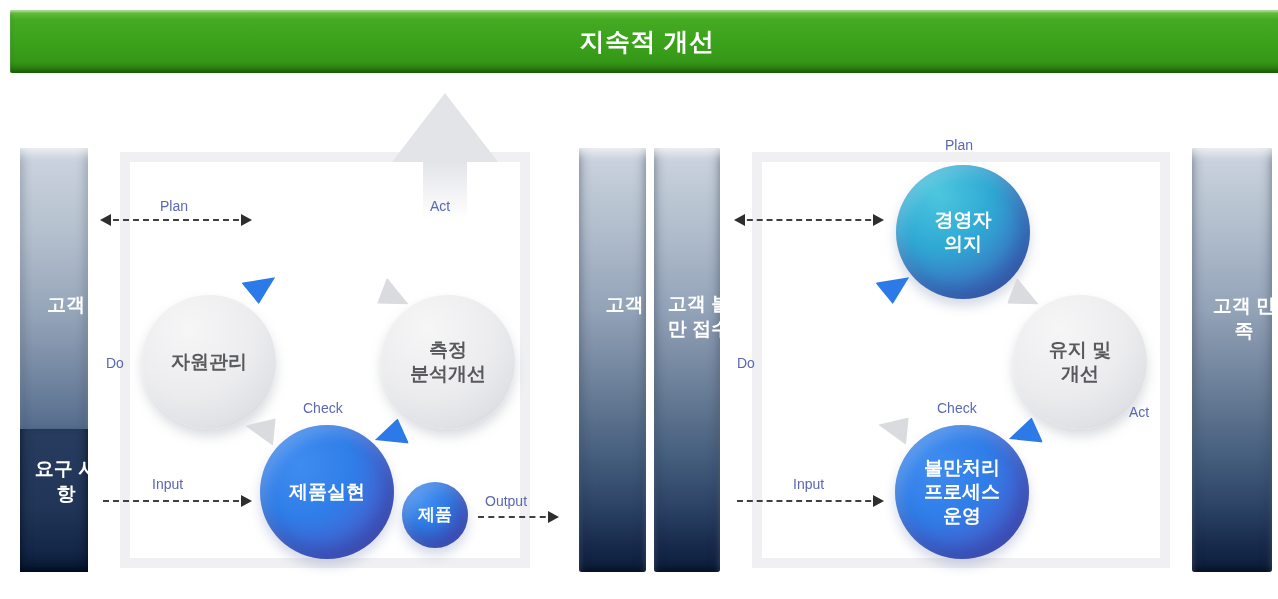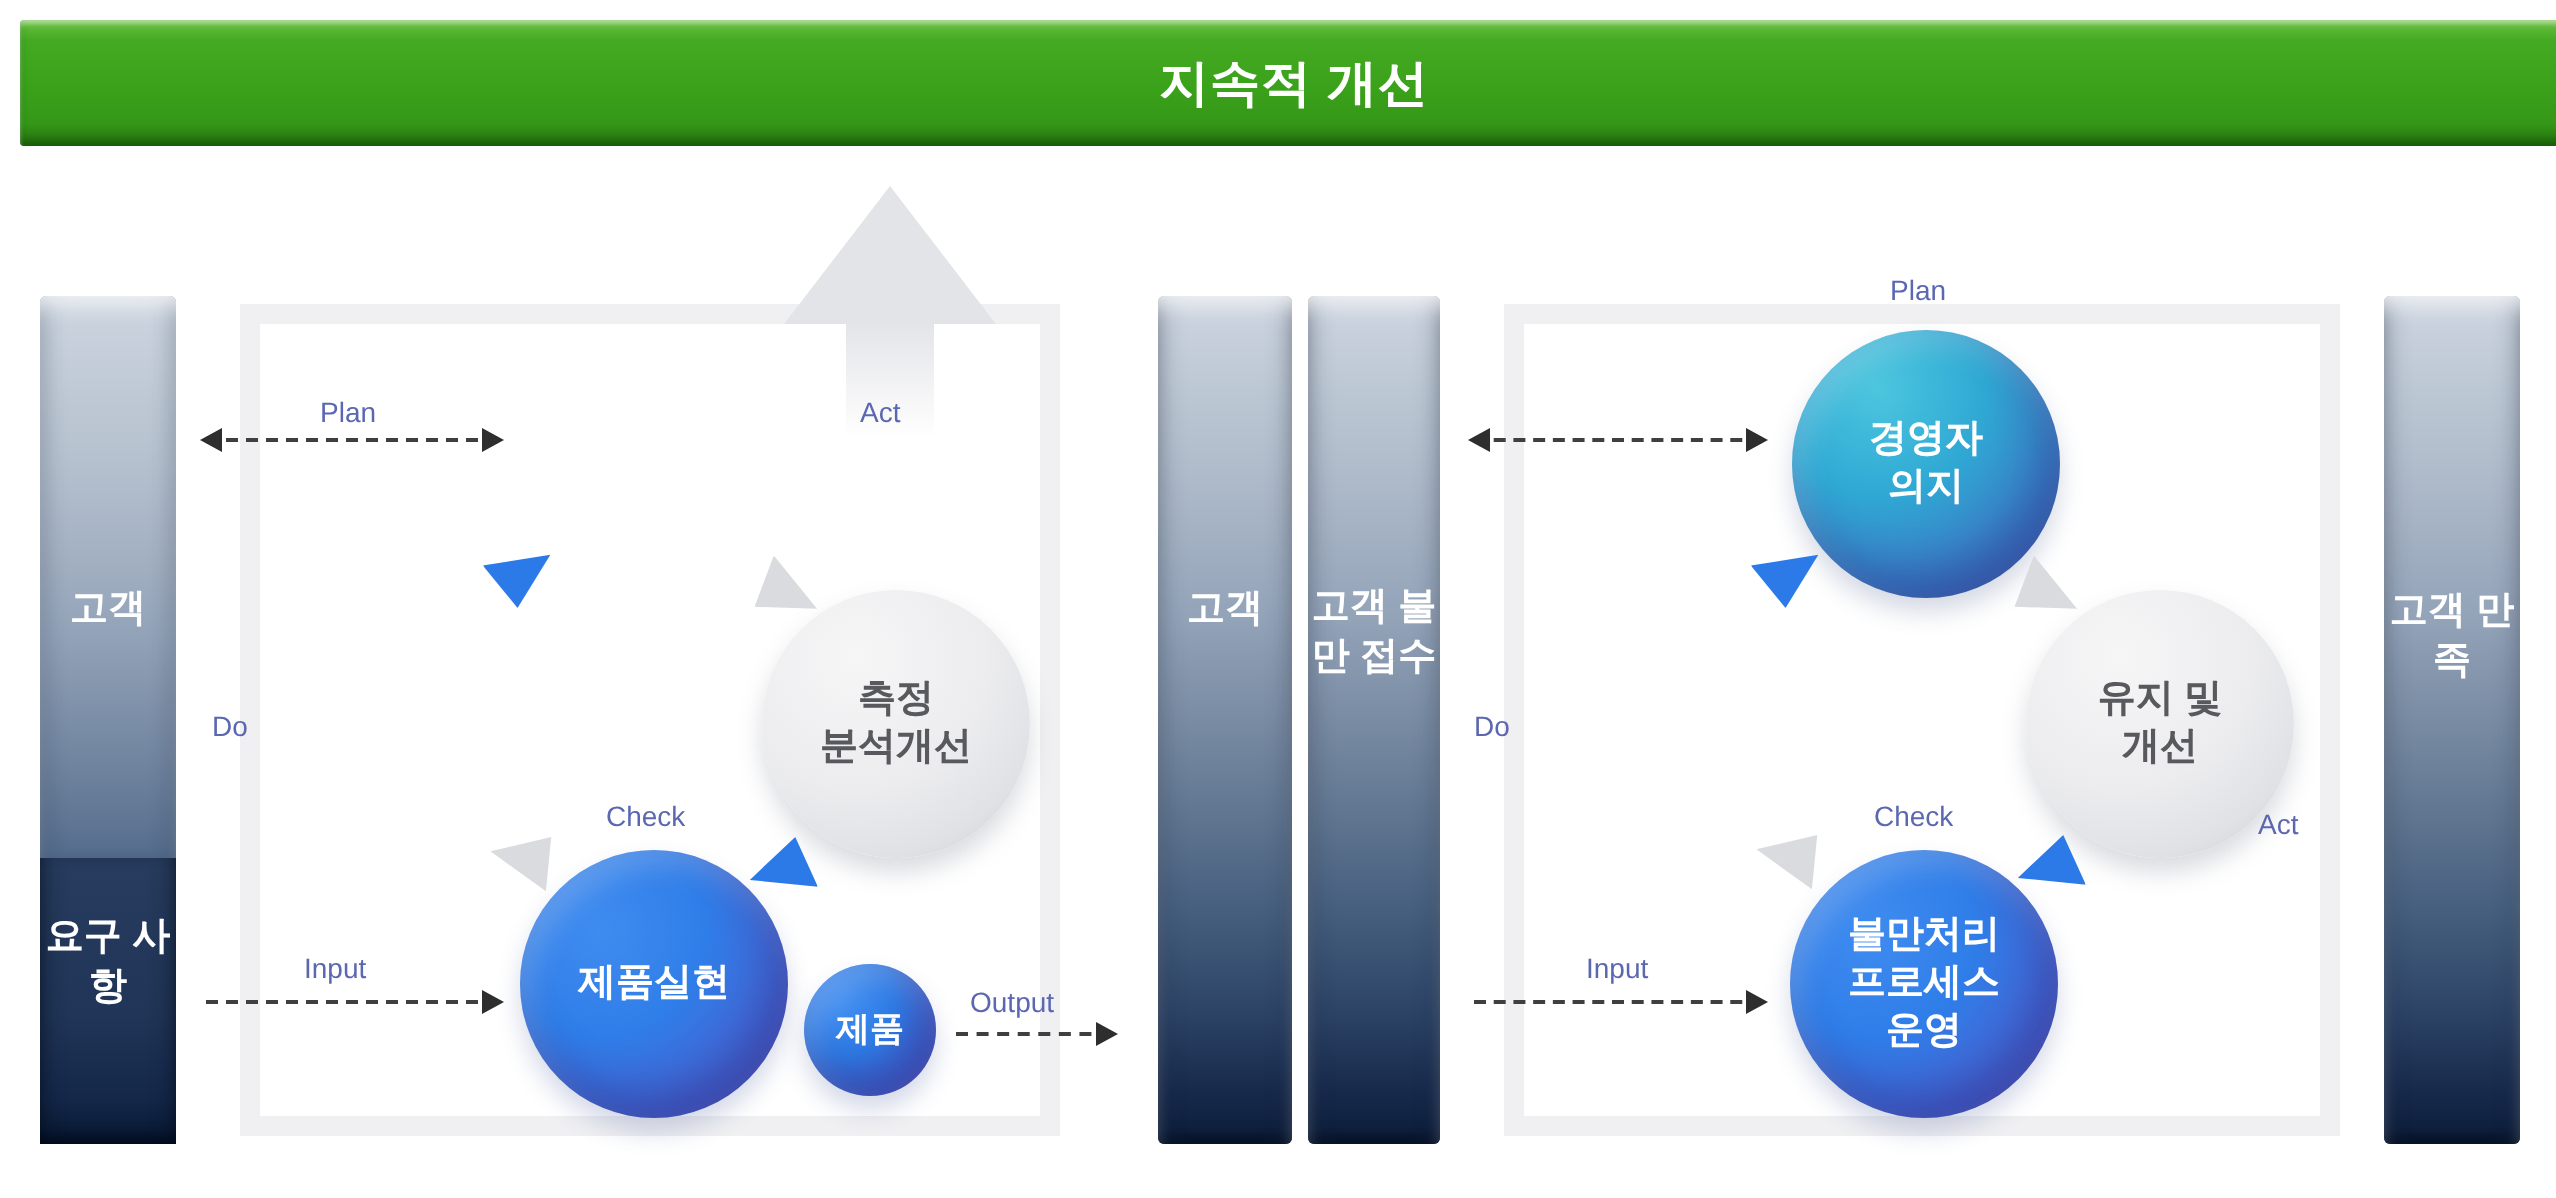--- a/index.html
+++ b/index.html
@@ -13,21 +13,21 @@
           color:#fff;font-size:25px;font-weight:bold;letter-spacing:.5px;
           box-shadow:inset 0 2px 2px rgba(255,255,255,.45), inset 0 -3px 4px rgba(0,60,0,.35);}
 
   
   .vbar{position:absolute;top:148px;height:424px;width:68px;border-radius:3px;
         box-shadow:inset 0 10px 12px -7px rgba(255,255,255,.95),
                    inset 9px 0 12px -9px rgba(25,40,65,.5),
                    inset -9px 0 12px -9px rgba(25,40,65,.5),
                    inset 0 -6px 8px -4px rgba(0,5,15,.6);}
   .vbar-full{background:linear-gradient(180deg,#cdd5e0 0%,#b3bfcd 18%,#93a3b8 38%,#6c8099 56%,#47607f 72%,#2b4265 85%,#17294b 94%,#0c1d38 100%);}
-  .vbar-label{position:absolute;left:0;width:100%;text-align:center;color:#fff;
+  .vbar-label{position:absolute;left:12px;width:100%;text-align:center;color:#fff;
               font-size:19px;font-weight:bold;line-height:25px;}
   .seg-top{position:absolute;left:0;top:0;width:100%;height:281px;border-radius:3px 3px 0 0;
            background:linear-gradient(180deg,#cdd5e0 0%,#b5c0ce 30%,#93a3b8 60%,#6f839e 84%,#546c8c 100%);
            box-shadow:inset 0 10px 12px -7px rgba(255,255,255,.95),
                       inset 9px 0 12px -9px rgba(25,40,65,.45),
                       inset -9px 0 12px -9px rgba(25,40,65,.45);}
   .seg-bottom{position:absolute;left:0;top:281px;width:100%;height:143px;
               background:linear-gradient(180deg,#273c5e 0%,#203557 55%,#142749 85%,#071730 100%);
               box-shadow:inset 9px 0 12px -9px rgba(0,8,20,.6),
                          inset -9px 0 12px -9px rgba(0,8,20,.6),
@@ -97,33 +97,36 @@
     <div class="vbar-label" style="top:144px;">고객</div>
   </div>
   <div class="vbar vbar-full" style="left:654px;width:66px;">
     <div class="vbar-label" style="top:143px;">
       <span>고객</span>
       <span>불만</span>
       <span>접수</span>
     </div>
   </div>
 
-  <div class="vbar vbar-full" style="left:1192px;">
+  <div class="vbar vbar-full" style="left:1192px;padding-left:12px;">
     <div class="vbar-label" style="top:145px;">
       <span>고객</span>
       <span>만족</span>
     </div>
   </div>
 
   <div class="frame" style="left:120px;width:410px;"></div>
   <div class="frame" style="left:752px;width:418px;"></div>
 
   <div class="act-head"></div>
   <div class="act-stem"></div>
 
+  <div class="circle c-gray" style="left:142px;top:295px;">
+    <span>자원관리</span>
+  </div>
   <div class="circle c-gray" style="left:381px;top:295px;">
     <span>측정</span>
     <span>분석개선</span>
   </div>
   <div class="circle c-blue" style="left:260px;top:425px;">
     <span>제품실현</span>
   </div>
   <div class="circle c-blue c-small" style="left:402px;top:482px;">
     <span>제품</span>
   </div>

